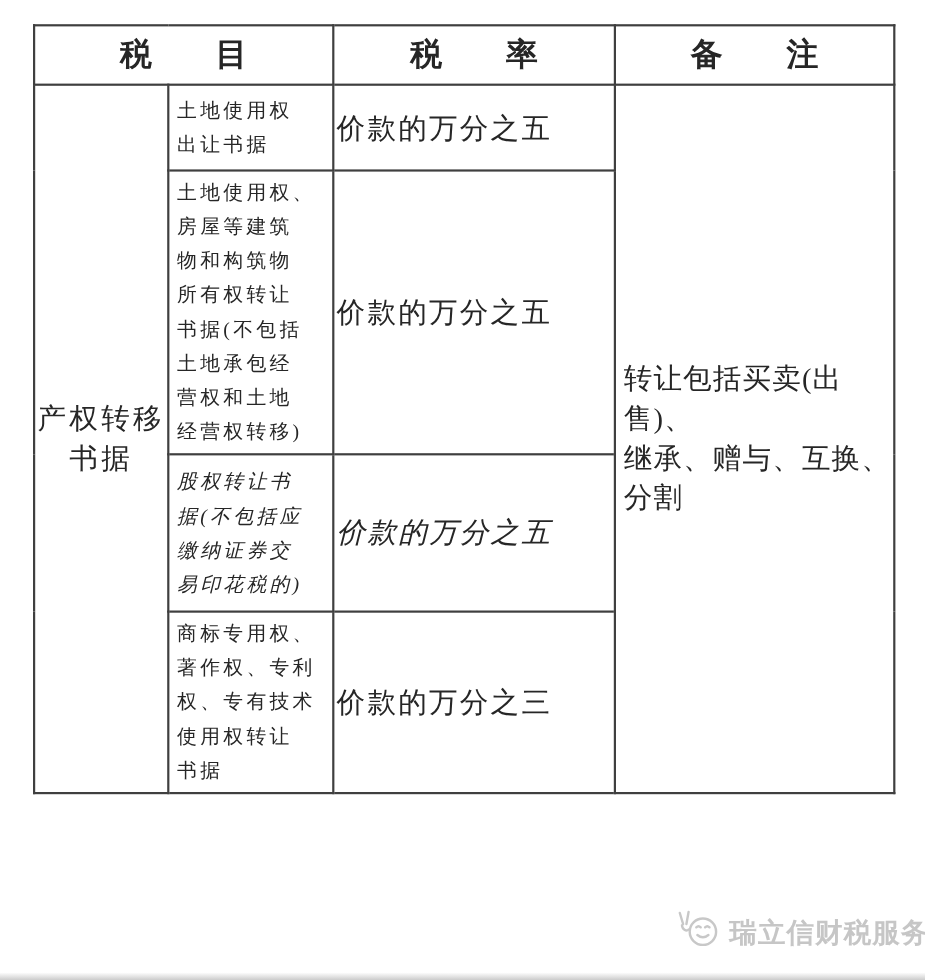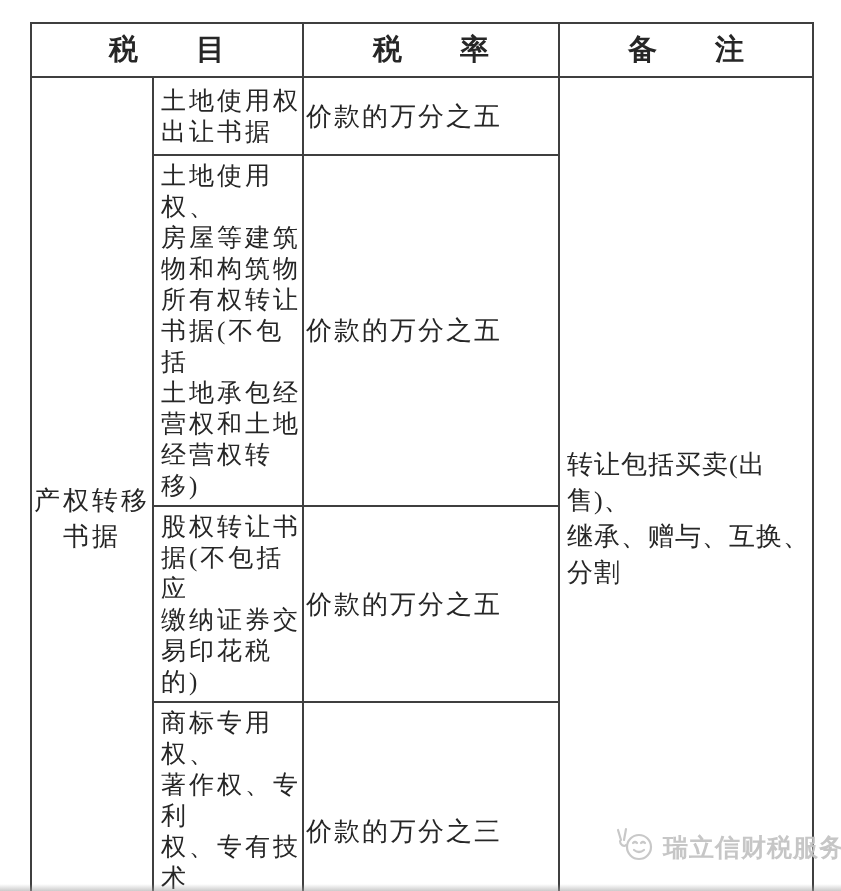--- a/index.html
+++ b/index.html
@@ -37,32 +37,32 @@
   }
   .tax-table th {
     font-size: 29px;
     font-weight: bold;
     text-align: center;
     height: 52px;
     white-space: pre-line;
   }
   tr.r1 { height: 78px; }
   tr.r2 { height: 250px; }
-  tr.r3 { height: 143px; }
+  tr.r3 { height: 143px; font-style: italic; }
   tr.r4 { height: 158px; }
 
   td.cat {
     text-align: center;
     font-size: 26px;
     letter-spacing: 3px;
     line-height: 36px;
     white-space: pre-line;
   }
   td.item {
-    font-size: 25px;
+    font-size: 18px;
     letter-spacing: 3px;
     line-height: 31px;
     padding: 4px 1px 4px 7px;
     white-space: pre-line;
     text-align: left;
   }
   td.rate {
     font-size: 26px;
     letter-spacing: 2px;
     line-height: 33px;

